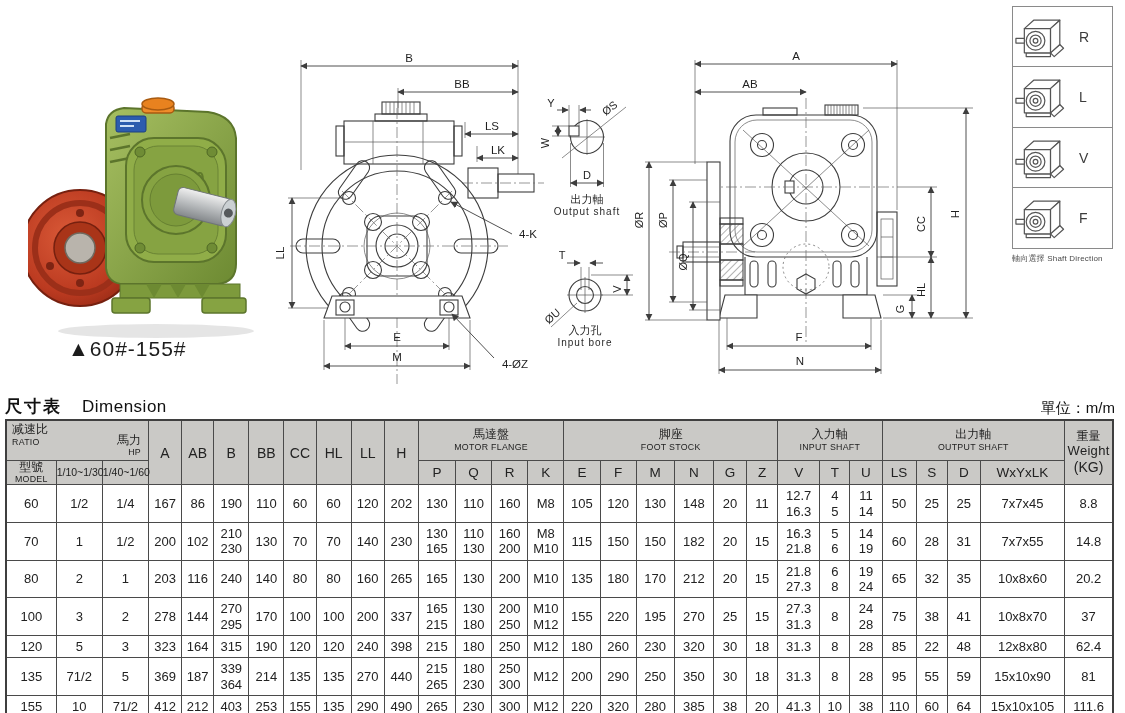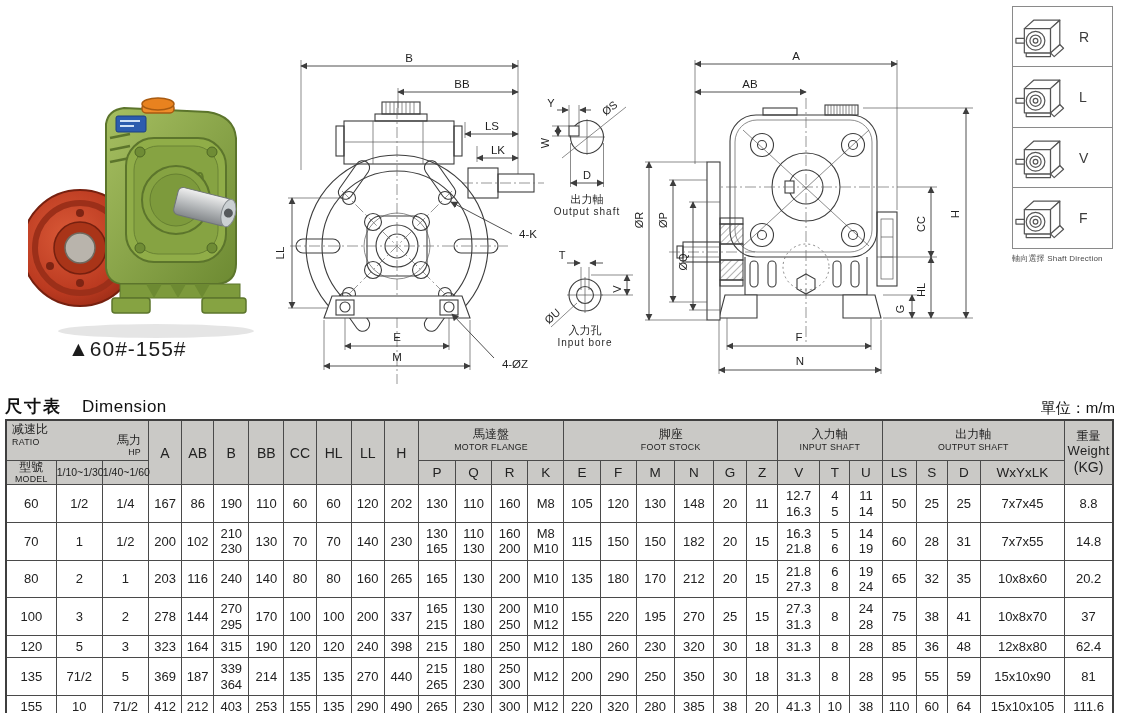--- a/index.html
+++ b/index.html
@@ -758,21 +758,21 @@
             <td>180</td>
             <td>260</td>
             <td>230</td>
             <td>320</td>
             <td>30</td>
             <td>18</td>
             <td>31.3</td>
             <td>8</td>
             <td>28</td>
             <td>85</td>
-            <td>36</td>
+            <td>22</td>
             <td>48</td>
             <td>12x8x80</td>
             <td>62.4</td>
           </tr>
           <tr>
             <td>135</td>
             <td>71/2</td>
             <td>5</td>
             <td>369</td>
             <td>187</td>

